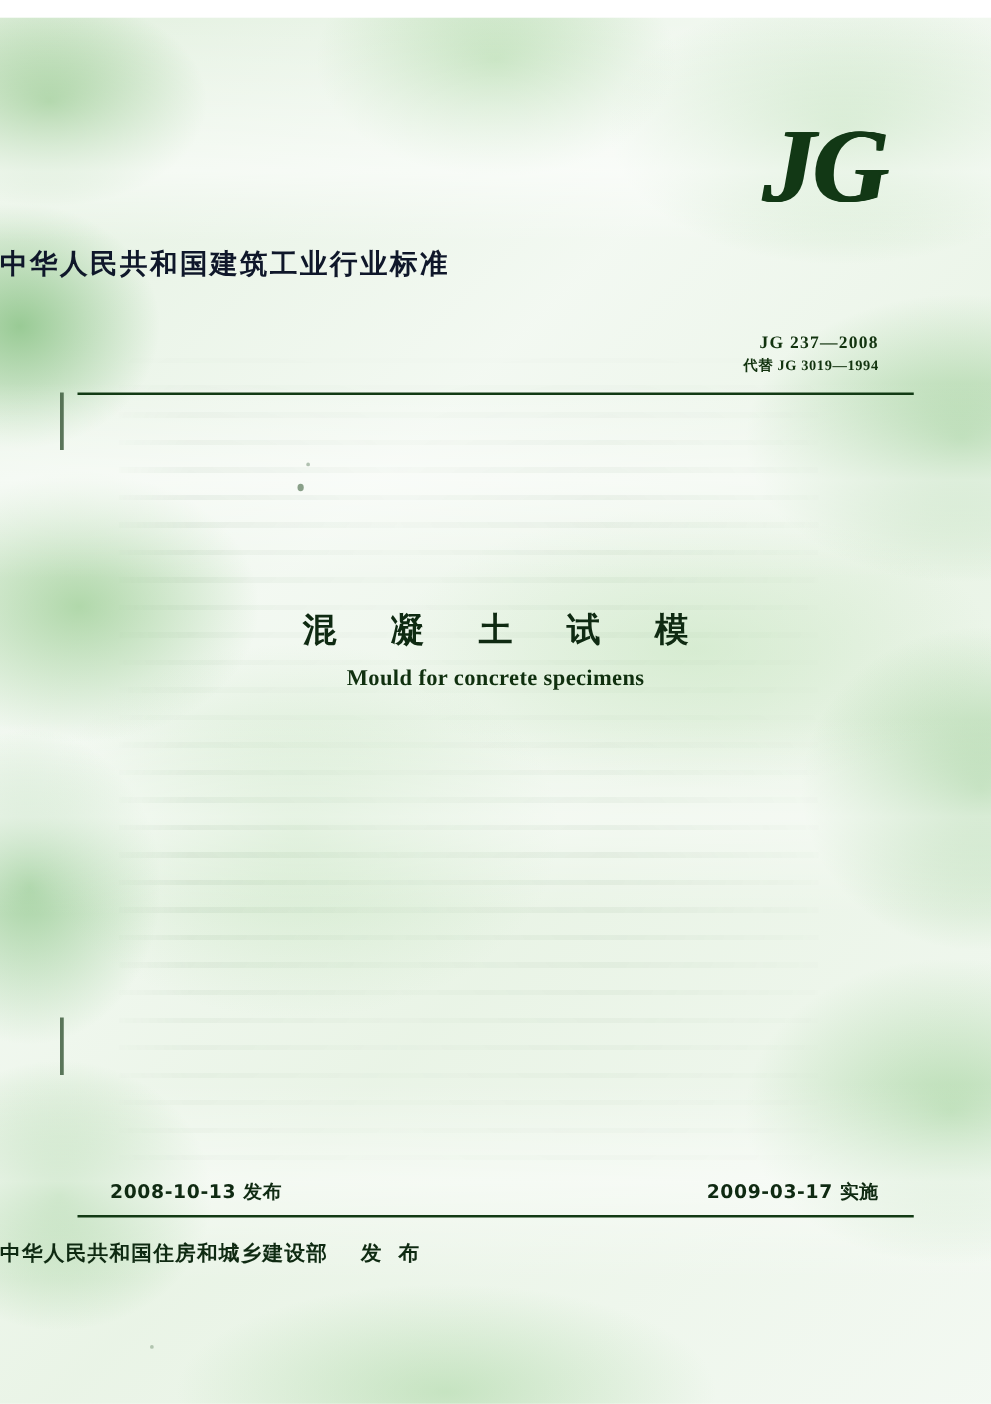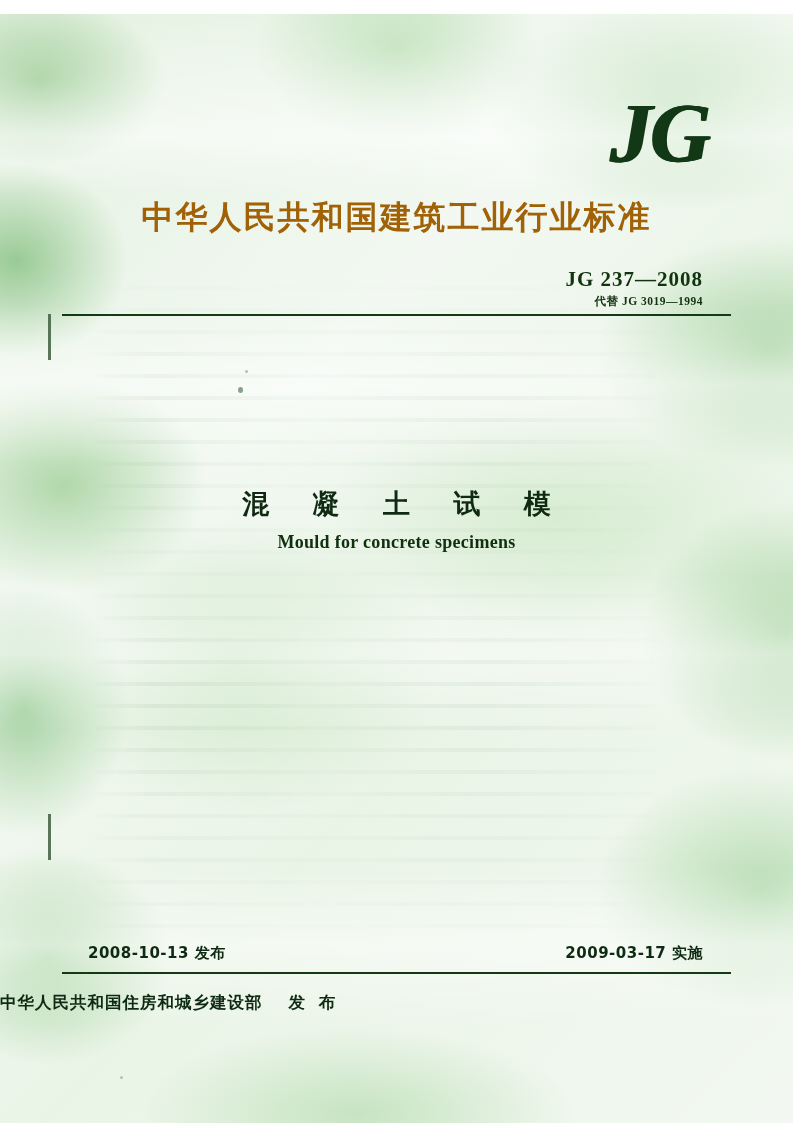--- a/index.html
+++ b/index.html
@@ -118,39 +118,39 @@
     color: #123815;
     font-style: italic;
     text-shadow: 1px 0 0 #123815, 2px 0 0 #123815;
   }
 
   #std-title {
     position: absolute;
     left: 0;
     right: 0;
     top: 182px;
-    text-align: center;
-    font-family: "DejaVu Sans", sans-serif;
-    font-weight: bold;
-    font-size: 32px;
+    text-align: left;
+    font-family: "DejaVu Sans", sans-serif;
+    font-weight: bold;
+    font-size: 22px;
     letter-spacing: 2px;
-    color: #a16207;
+    color: #0f172a;
   }
 
   #std-number-block {
     position: absolute;
     right: 90px;
     top: 252px;
     text-align: right;
     line-height: 1.25;
   }
   #std-number {
     font-family: "Liberation Serif", serif;
     font-weight: bold;
-    font-size: 21px;
+    font-size: 14px;
     letter-spacing: 1px;
     color: #12330f;
   }
   #std-replaces {
     font-family: "Liberation Serif", serif;
     font-weight: bold;
     font-size: 11.5px;
     letter-spacing: 0.5px;
     color: #12330f;
     margin-top: 2px;

